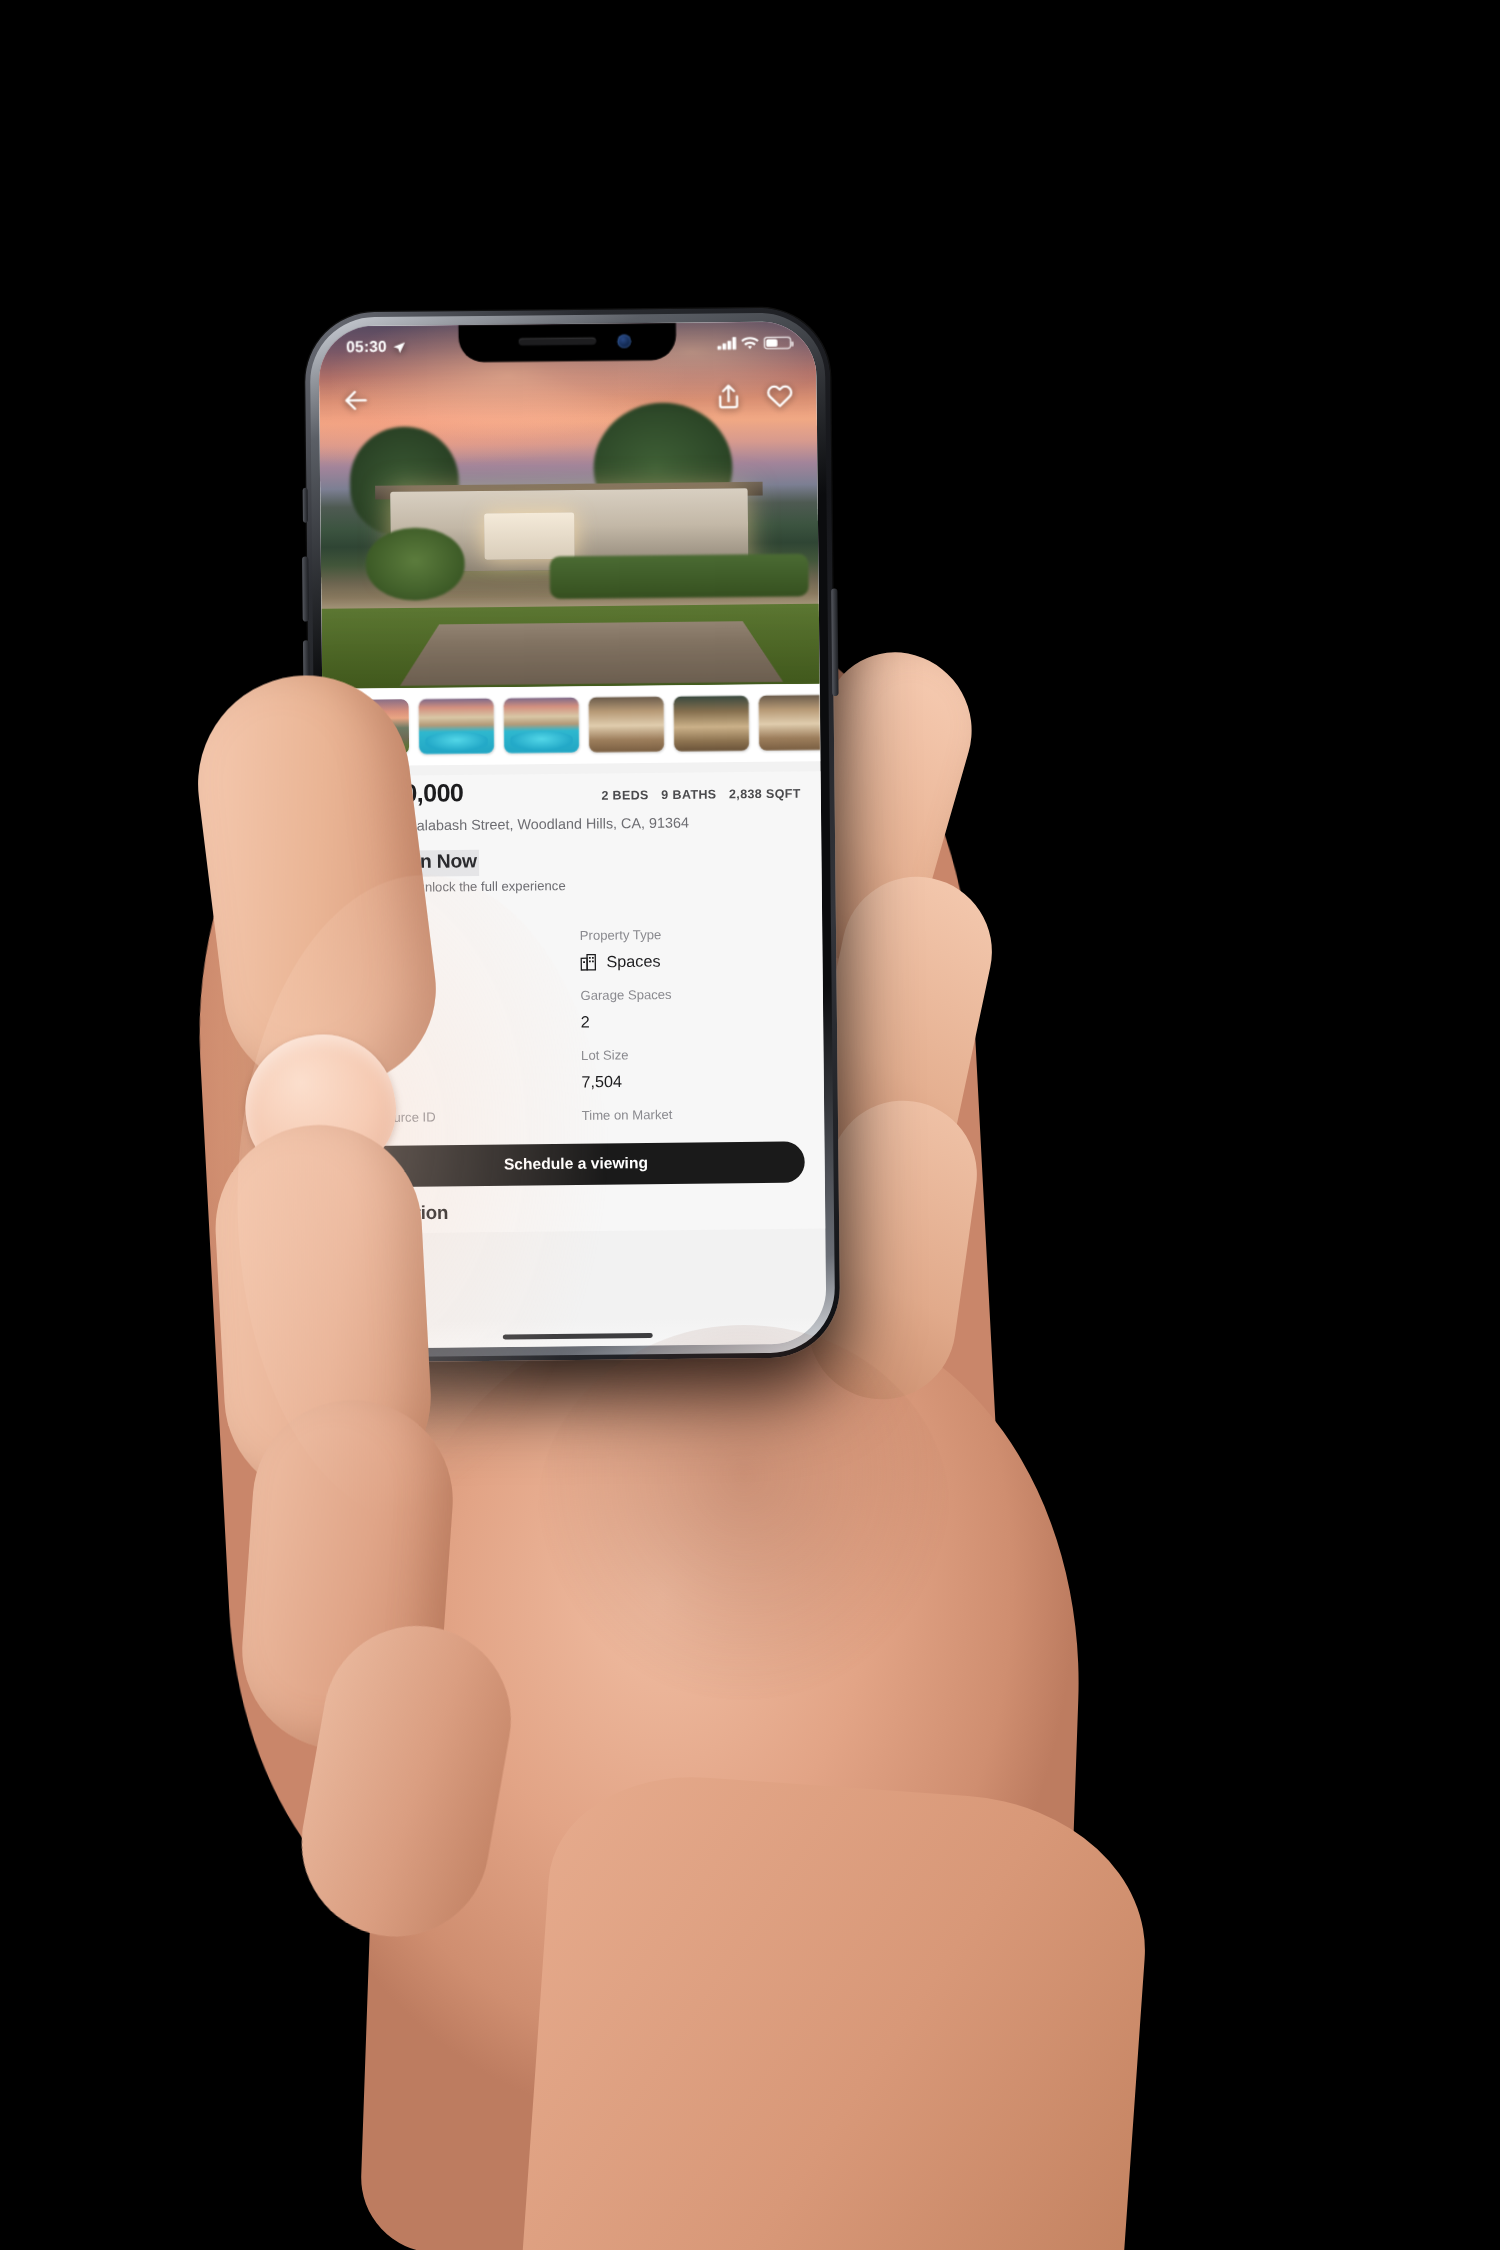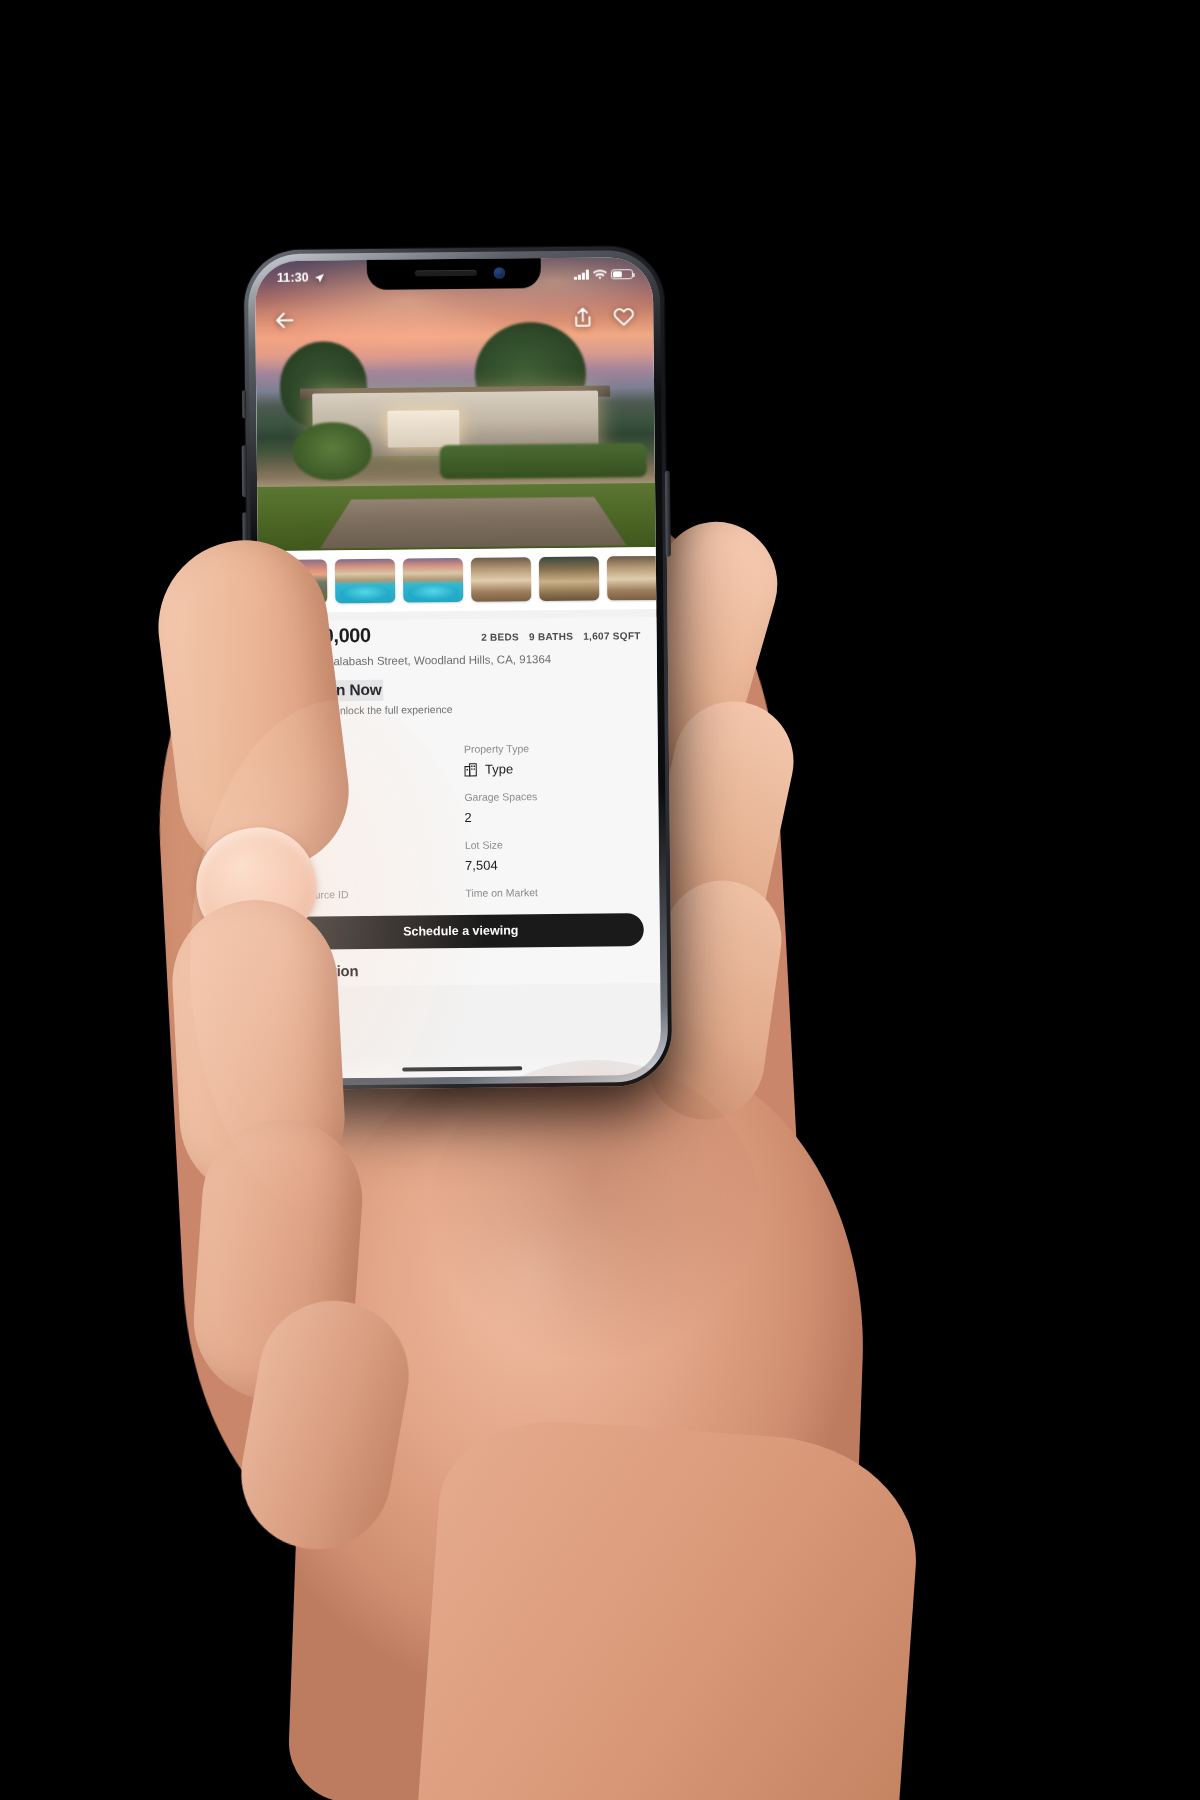--- a/index.html
+++ b/index.html
@@ -284,21 +284,21 @@
 
     <div id="screen">
 
       <div class="notch">
         <div class="speaker"></div>
         <div class="facecam"></div>
       </div>
 
       <div class="statusbar">
         <div class="sb-left">
-          <span>11:30</span>
+          <span>05:30</span>
           <svg class="ic" style="width:11px;height:11px" viewBox="0 0 24 24">
             <path d="M22 3 2 11l8 3 3 8z" fill="#fff"></path>
           </svg>
         </div>
         <div class="sb-right">
           <span class="bars">
               <i></i>
               <i></i>
               <i></i>
               <i></i>
@@ -357,21 +357,21 @@
       </div>
       <div class="scroll-ind"></div>
 
       <div class="sheet">
 
         <div class="price-row">
           <div class="price">$1,150,000</div>
           <div class="specs">
             <span>2 BEDS</span>
             <span>9 BATHS</span>
-            <span>1,607 SQFT</span>
+            <span>2,838 SQFT</span>
           </div>
         </div>
 
         <div class="addr-row">
           <svg class="pin" viewBox="0 0 12 16">
             <path d="M6 0a6 6 0 0 0-6 6c0 4.2 6 10 6 10s6-5.8 6-10a6 6 0 0 0-6-6zm0 8.2A2.2 2.2 0 1 1 6 3.8a2.2 2.2 0 0 1 0 4.4z" fill="#6d6d72"></path>
           </svg>
           <span class="addr">22835 Calabash Street, Woodland Hills, CA, 91364</span>
         </div>
 
@@ -395,21 +395,21 @@
           <div class="g-value">
             <svg class="bldg" viewBox="0 0 16 16">
               <rect x="1" y="5" width="5" height="10" fill="none" stroke="#1c1c1e" stroke-width="1.1"></rect>
               <rect x="6" y="2" width="7" height="13" fill="none" stroke="#1c1c1e" stroke-width="1.1"></rect>
               <rect x="7.6" y="4" width="1.5" height="1.5" fill="#1c1c1e"></rect>
               <rect x="10.2" y="4" width="1.5" height="1.5" fill="#1c1c1e"></rect>
               <rect x="7.6" y="7" width="1.5" height="1.5" fill="#1c1c1e"></rect>
               <rect x="10.2" y="7" width="1.5" height="1.5" fill="#1c1c1e"></rect>
               <rect x="2.6" y="7.5" width="1.6" height="1.6" fill="#1c1c1e"></rect>
             </svg>
-            <span>Type</span>
+            <span>Spaces</span>
           </div>
 
           <div class="g-label">Year Built</div>
           <div class="g-label">Garage Spaces</div>
           <div class="g-value">1956</div>
           <div class="g-value">2</div>
 
           <div class="g-label">Sqft</div>
           <div class="g-label">Lot Size</div>
           <div class="g-value">1,607</div>

